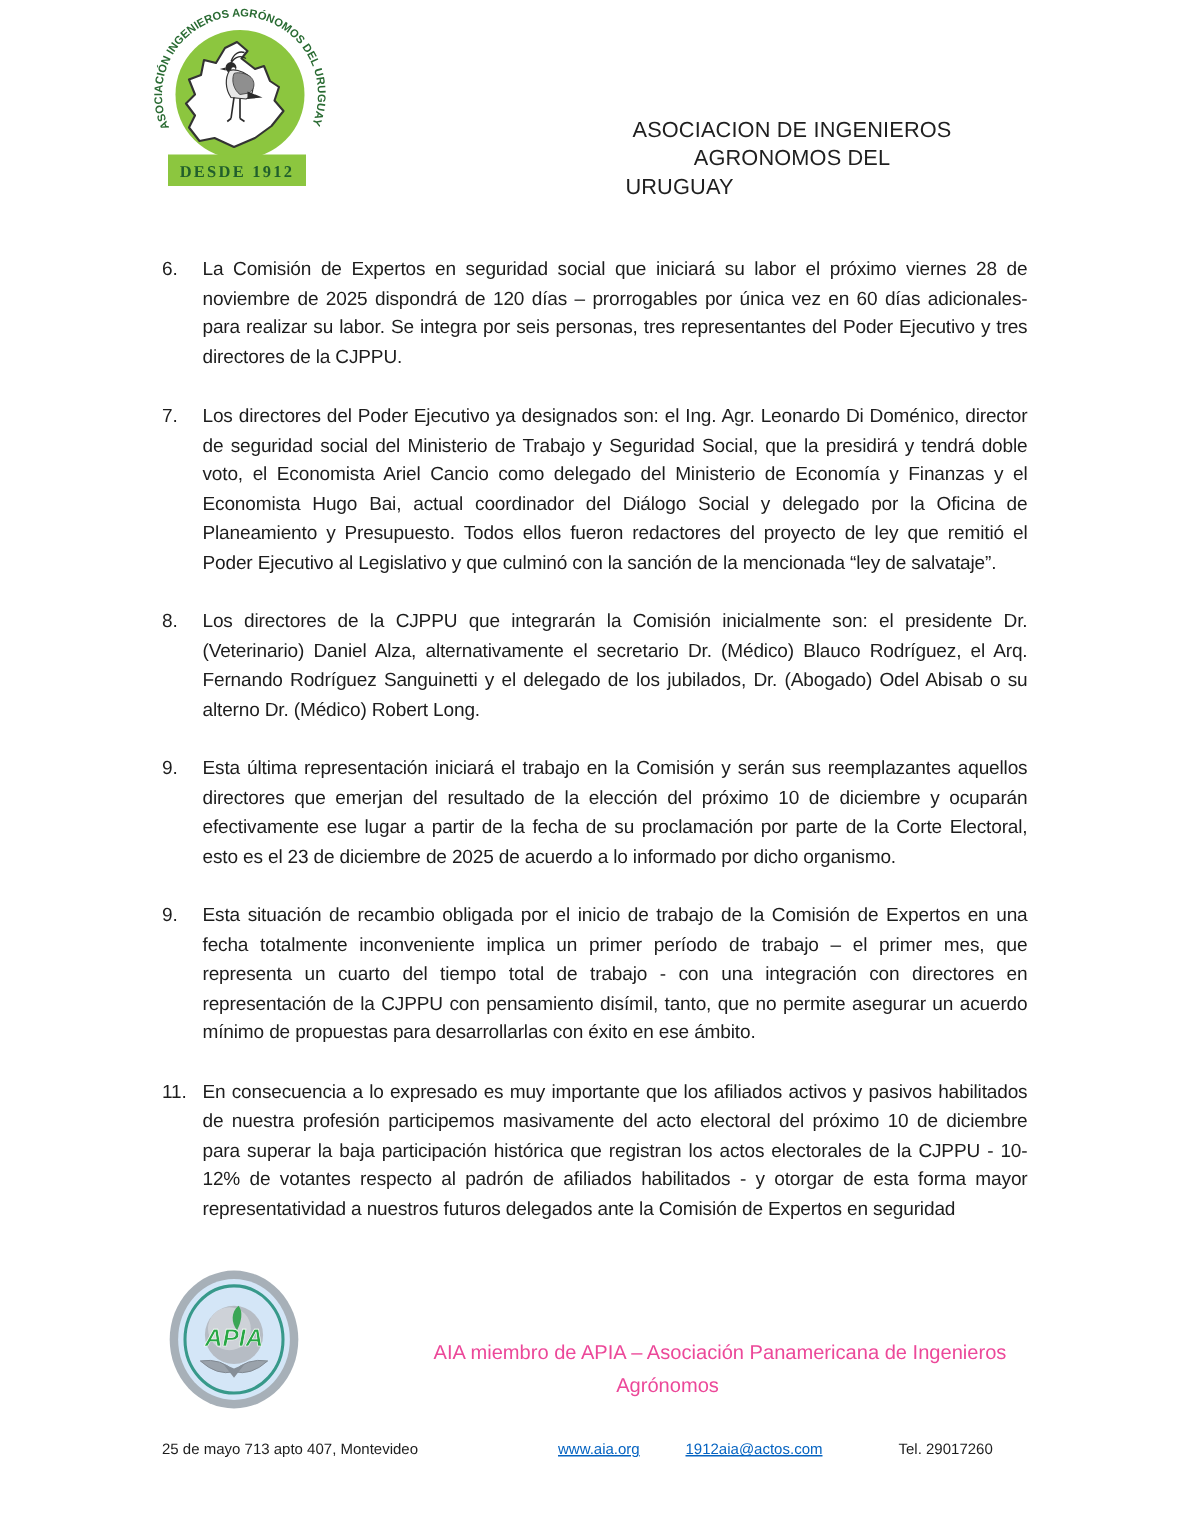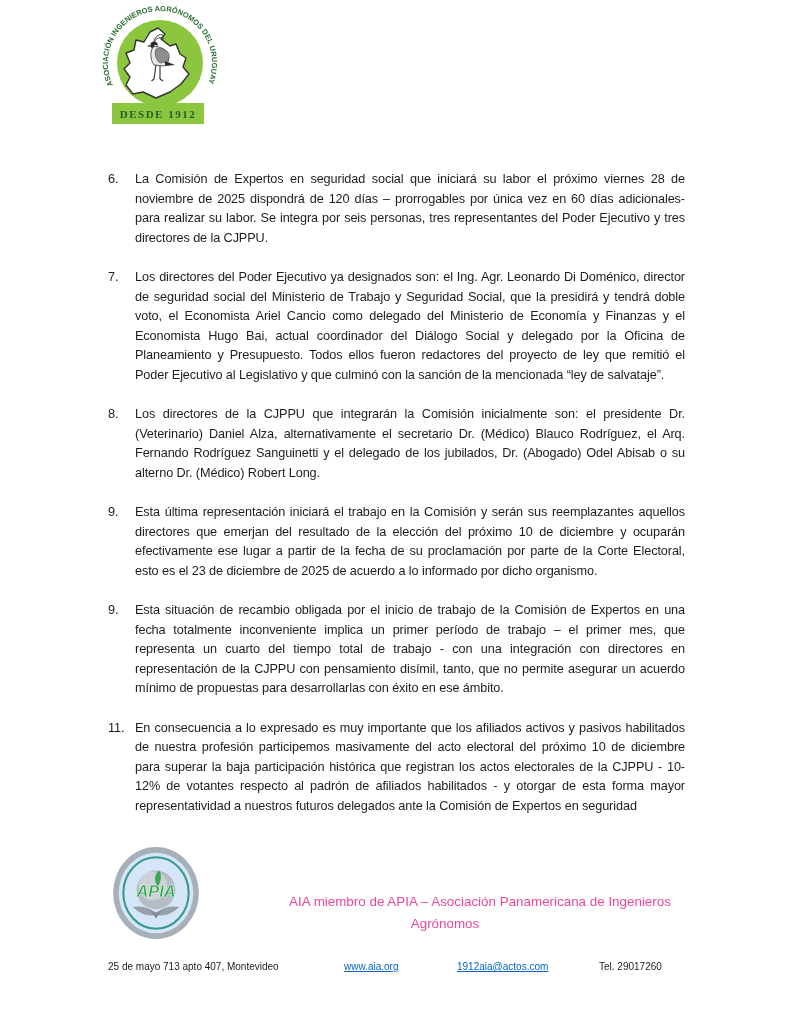--- a/index.html
+++ b/index.html
@@ -38,21 +38,21 @@
   .apia-logo { position:absolute; left:110px; top:845px; width:92px; height:98px; }
   .membership {
     position:absolute; left:280px; top:891px; width:400px;
     font-size:13.4px; line-height:22px; text-align:center; color:#ec4899;
   }
   .membership .l2 { padding-right:70px; }
 
   .contact { position:absolute; left:0; top:961px; width:791px; height:20px; font-size:10px; color:#1d1d1d; }
   .contact > * { position:absolute; white-space:nowrap; }
   .contact .addr { left:108px; }
-  .contact .web  { left:344px;text-align:right; }
+  .contact .web  { left:372px;text-align:right; }
   .contact .mail { left:457px; }
   .contact .tel  { left:599px; }
   a.doclink { color:#0563c1; text-decoration:underline; }
 </style>
 </head>
 <body>
 
 <div class="emblem">
   <svg width="158" height="126" viewBox="0 0 158 126">
     <defs>
@@ -77,20 +77,22 @@
       <path d="M85,57 L95,61 L85,62 Z" fill="#2b2b2b"></path>
       <path d="M76,61 L74,75 M80,62 L80,75 M74,75 L71.5,77 M80,75 L83,77" stroke="#2b2b2b" stroke-width="1.1" fill="none"></path>
     </g>
 
     <rect x="32" y="99" width="92" height="21" fill="#8cc63f"></rect>
     <text x="78" y="114" text-anchor="middle" font-size="11" font-weight="bold" font-family="Liberation Serif, serif" fill="#215f2c" letter-spacing="1.5">DESDE 1912</text>
   </svg>
 </div>
 
 <div class="header-title">
+  <div class="l1">ASOCIACION DE INGENIEROS AGRONOMOS DEL</div>
+  <div class="l2">URUGUAY</div>
 </div>
 
 <div class="content">
   <div class="para">
     <div class="num">6.</div>
     <div class="txt">La Comisión de Expertos en seguridad social que iniciará su labor el próximo viernes 28 de noviembre de 2025 dispondrá de 120 días – prorrogables por única vez en 60 días adicionales- para realizar su labor. Se integra por seis personas, tres representantes del Poder Ejecutivo y tres directores de la CJPPU.</div>
   </div>
   <div class="para">
     <div class="num">7.</div>
     <div class="txt">Los directores del Poder Ejecutivo ya designados son: el Ing. Agr. Leonardo Di Doménico, director de seguridad social del Ministerio de Trabajo y Seguridad Social, que la presidirá y tendrá doble voto, el Economista Ariel Cancio como delegado del Ministerio de Economía y Finanzas y el Economista Hugo Bai, actual coordinador del Diálogo Social y delegado por la Oficina de Planeamiento y Presupuesto. Todos ellos fueron redactores del proyecto de ley que remitió el Poder Ejecutivo al Legislativo y que culminó con la sanción de la mencionada “ley de salvataje”.</div>

